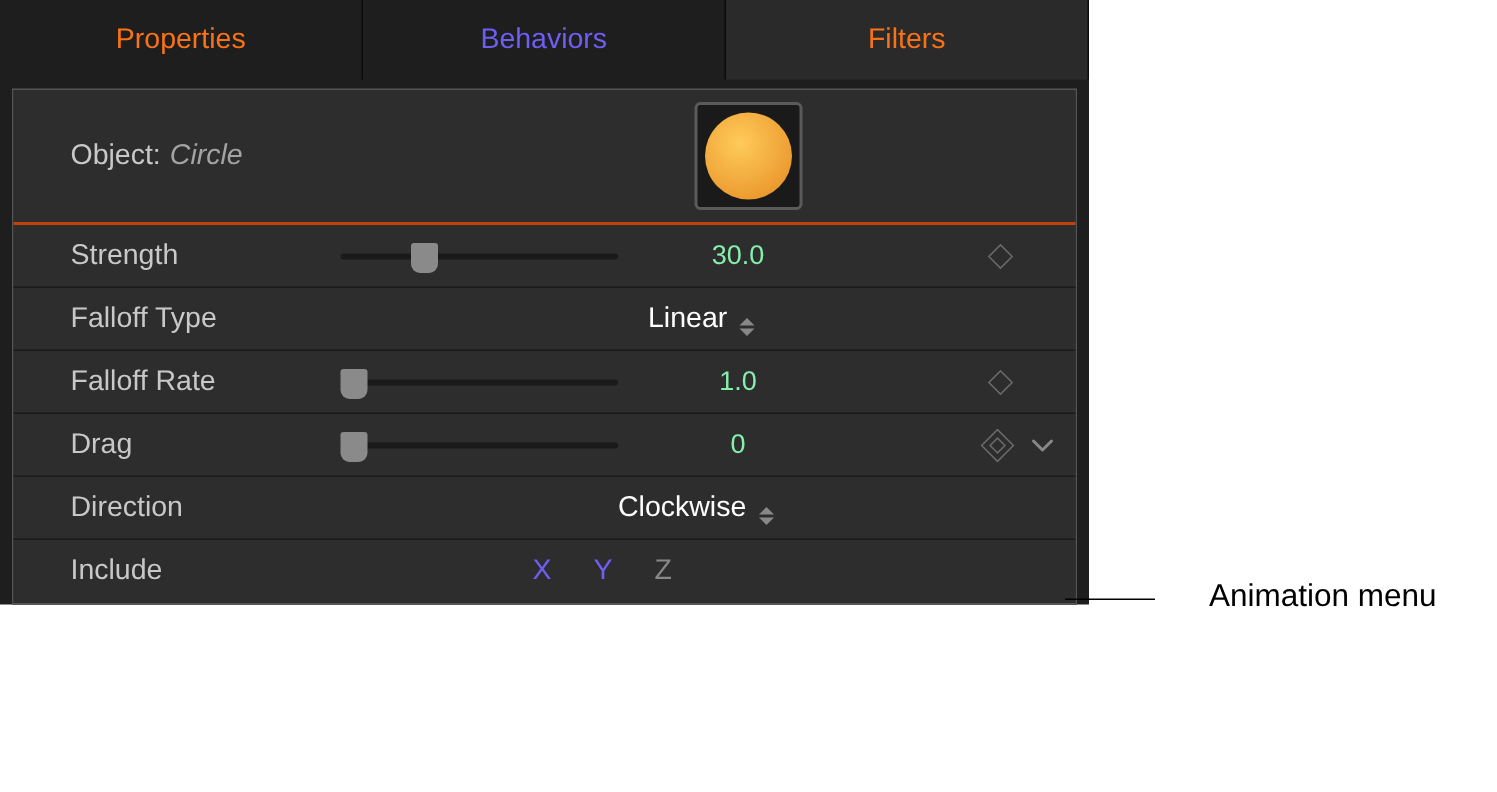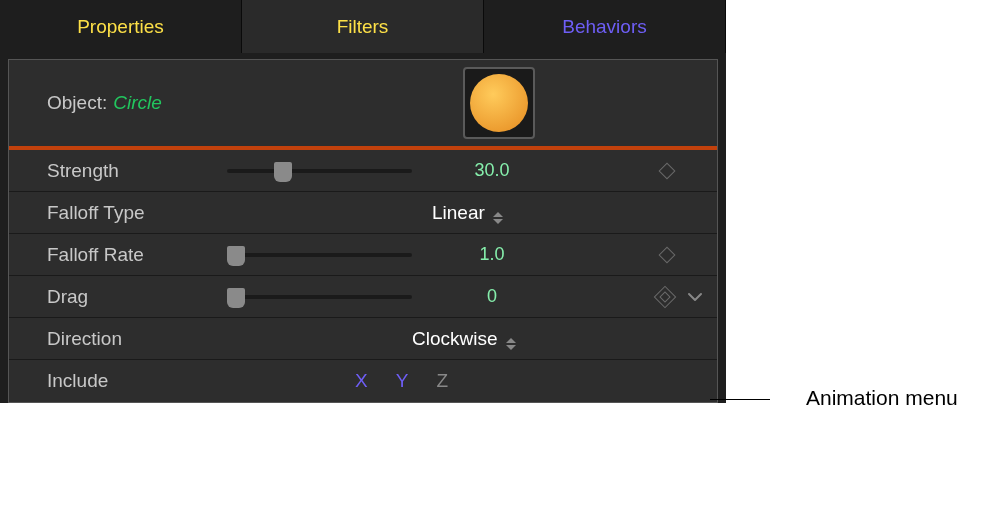--- a/index.html
+++ b/index.html
@@ -21,21 +21,21 @@
     .tabs {
       display: flex;
       background: #1e1e1e;
       height: 53px;
     }
     .tab {
       flex: 1;
       display: flex;
       align-items: center;
       justify-content: center;
-      color: #fde047;
+      color: #f97316;
       font-size: 19px;
       cursor: pointer;
       border-right: 1px solid #0a0a0a;
       background: #2a2a2a;
     }
     .tab.active {
       color: #6e5ef5;
       background: #1e1e1e;
     }
     .tab:first-child {
@@ -70,29 +70,29 @@
     }
     .behavior-name {
       color: #e0e0e0;
       font-size: 19px;
     }
     .object-row {
       display: flex;
       align-items: center;
       height: 90px;
       padding: 0 10px 0 38px;
-      border-bottom: 4px solid #c2410c;
+      border-bottom: 2px solid #c2410c;
       background: #2d2d2d;
     }
     .object-label {
       color: #c8c8c8;
       font-size: 19px;
     }
     .object-value {
-      color: #22c55e;
+      color: #a3a3a3;
       font-style: italic;
       font-size: 19px;
       margin-left: 6px;
     }
     .swatch-wrap {
       margin-left: auto;
       margin-right: 172px;
       width: 72px;
       height: 72px;
       border: 2px solid #5a5a5a;
@@ -238,22 +238,22 @@
       margin-left: 28px;
     }
   </style>
 </head>
 <body>
 
 <div class="panel">
 
   <div class="tabs">
     <div class="tab">Properties</div>
+    <div class="tab active">Behaviors</div>
     <div class="tab">Filters</div>
-    <div class="tab active">Behaviors</div>
   </div>
 
   <div class="inspector-body">
 
 
     <div class="object-row">
       <span class="object-label">Object:</span>
       <span class="object-value">Circle</span>
       <div class="swatch-wrap">
         <div class="swatch-circle"></div>

